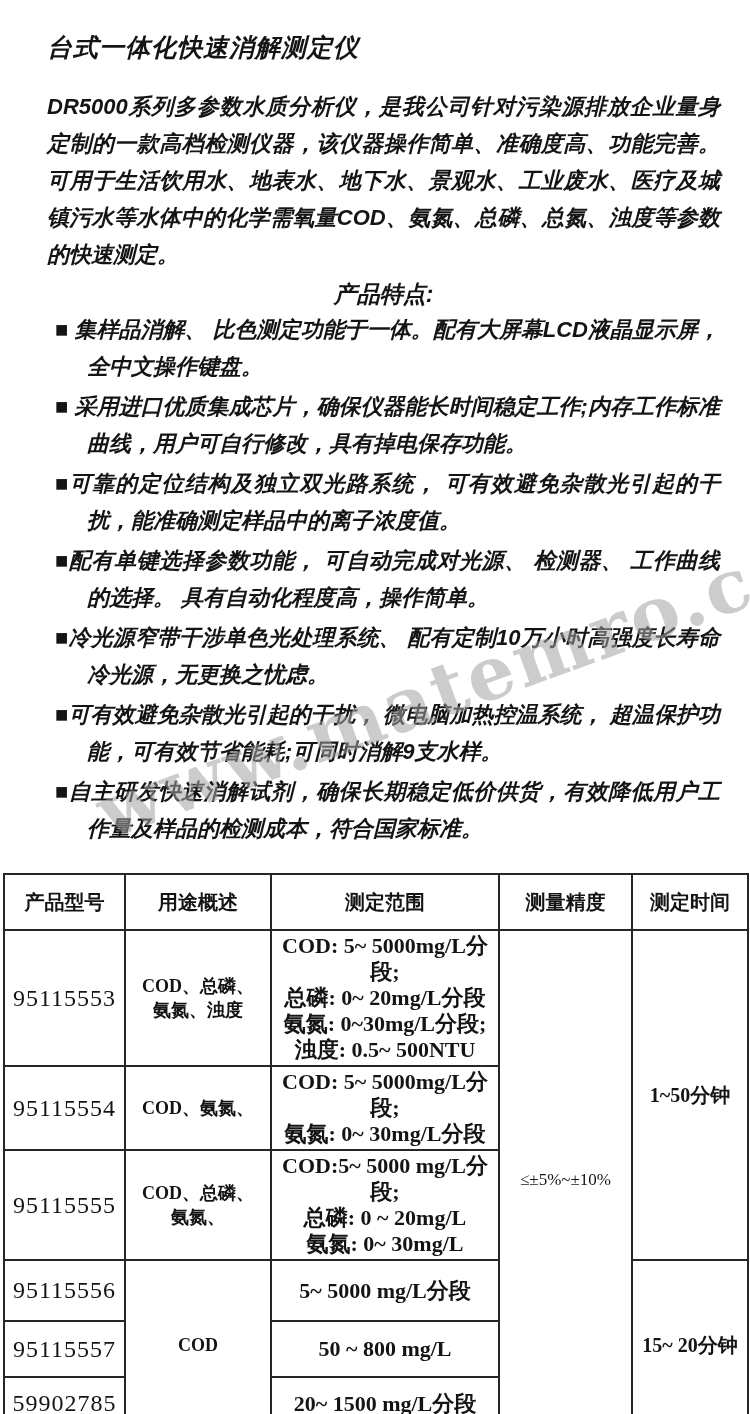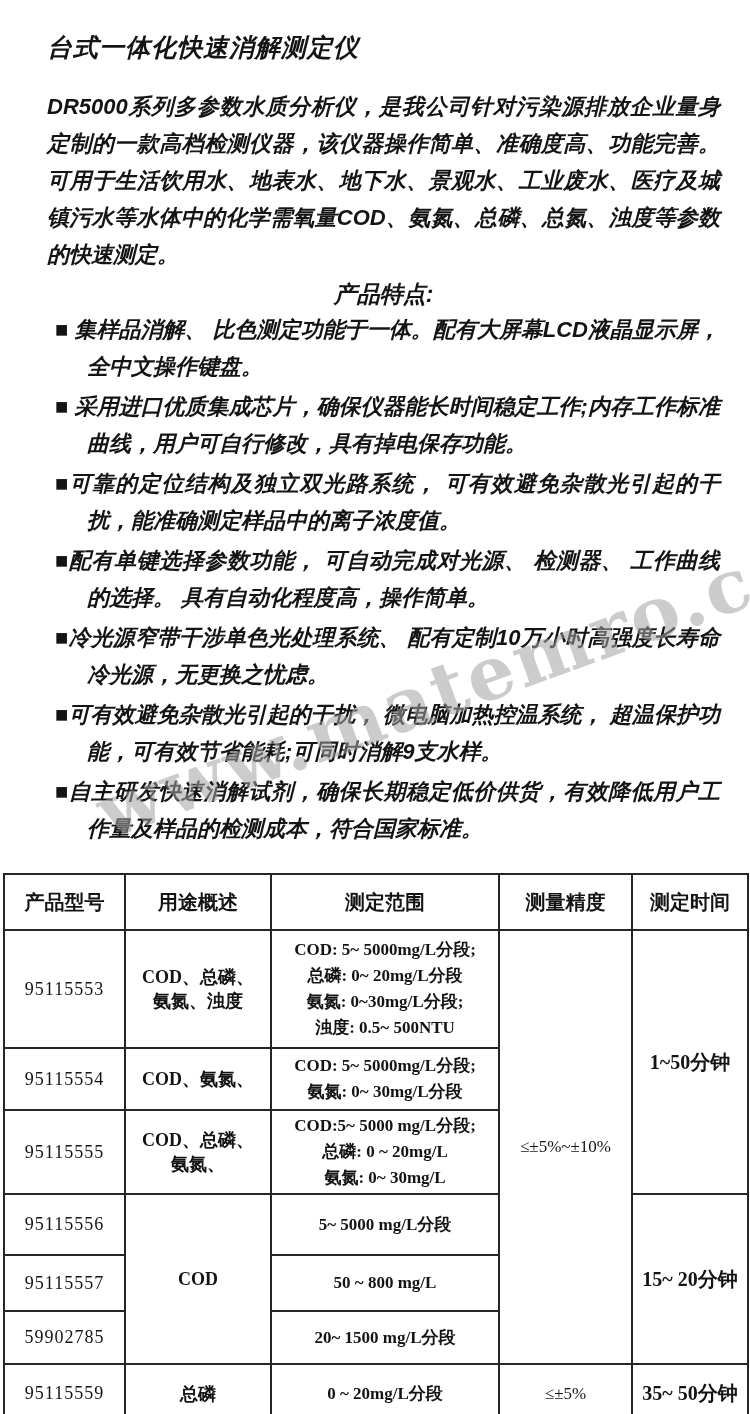--- a/index.html
+++ b/index.html
@@ -87,23 +87,23 @@
     vertical-align: middle;
     padding: 2px 3px;
     overflow: hidden;
   }
   table.spec-table th {
     font-family: "Liberation Sans", "DejaVu Sans", sans-serif;
     font-size: 20px;
     font-weight: 700;
     height: 50px;
   }
-  .cell-model   { font-size: 18px; font-weight: 400; letter-spacing: 1px; }
+  .cell-model   { font-size: 24px; font-weight: 400; letter-spacing: 1px; }
   .cell-params  { font-size: 18px; font-weight: 600; line-height: 24px; white-space: pre-line; }
-  .cell-range   { font-size: 17px; font-weight: 600; line-height: 26px; white-space: pre-line; }
+  .cell-range   { font-size: 22px; font-weight: 600; line-height: 26px; white-space: pre-line; }
   .cell-precision { font-size: 17px; font-weight: 400; }
   .cell-time    { font-size: 20px; font-weight: 600; }
   .row-h116 td { height: 112px; }
   .row-h60  td { height: 56px; }
   .row-h66  td { height: 62px; }
   .row-h59  td { height: 55px; }
   .row-h54  td { height: 50px; }
   .row-h51  td { height: 47px; }
   .row-h57  td { height: 53px; }
 </style>

